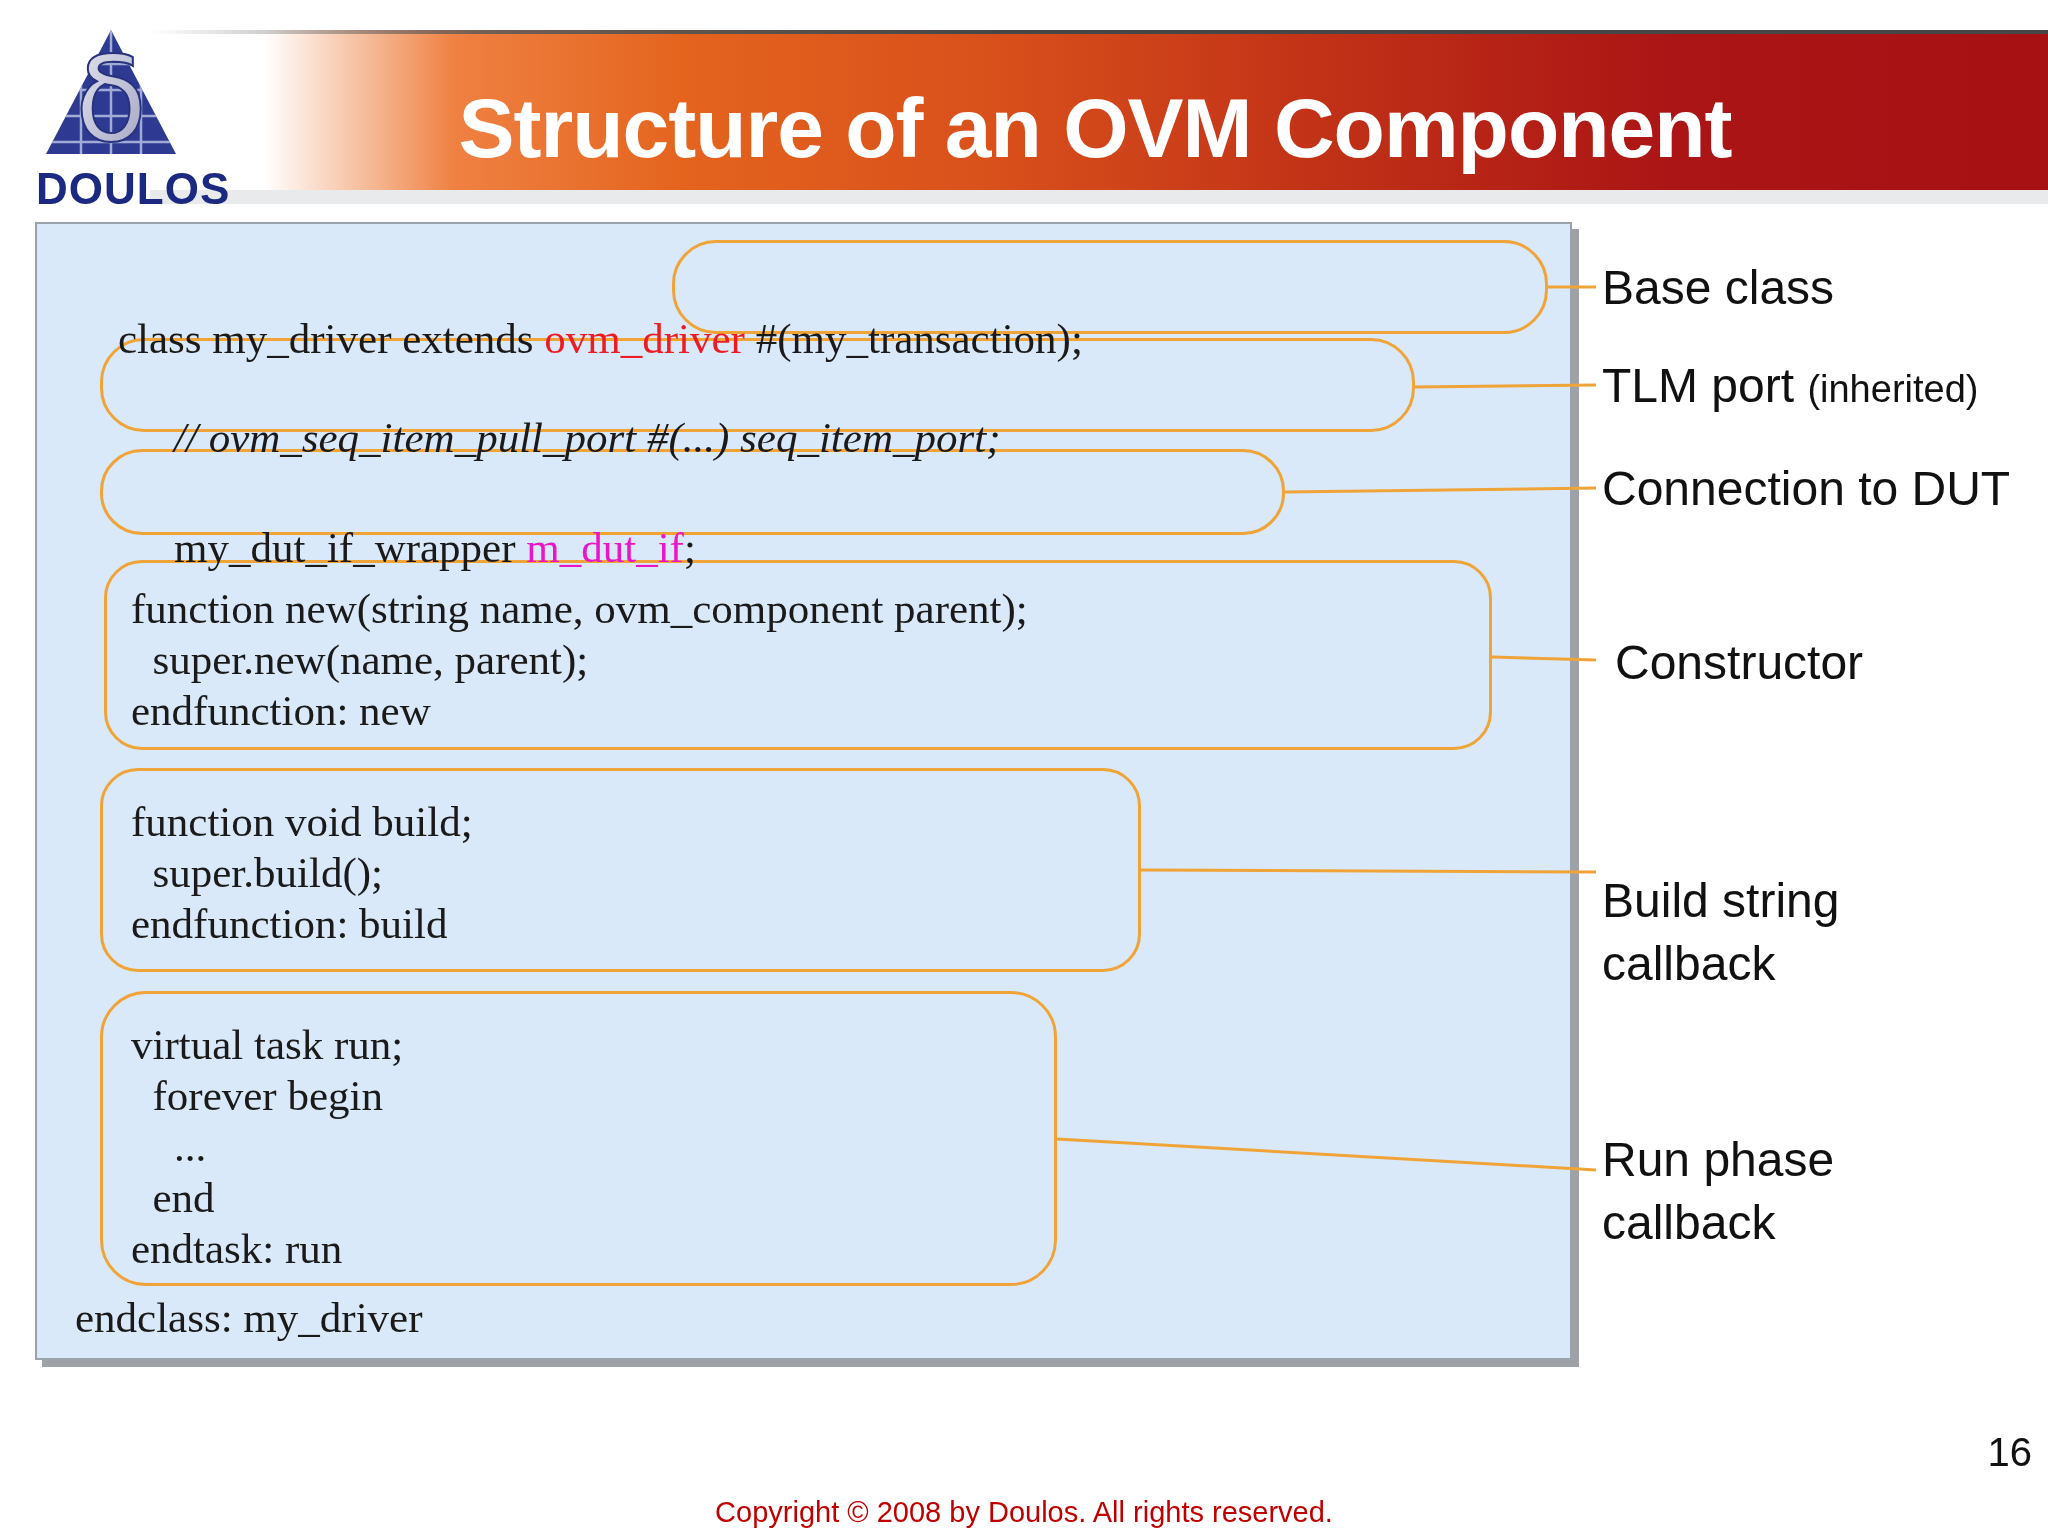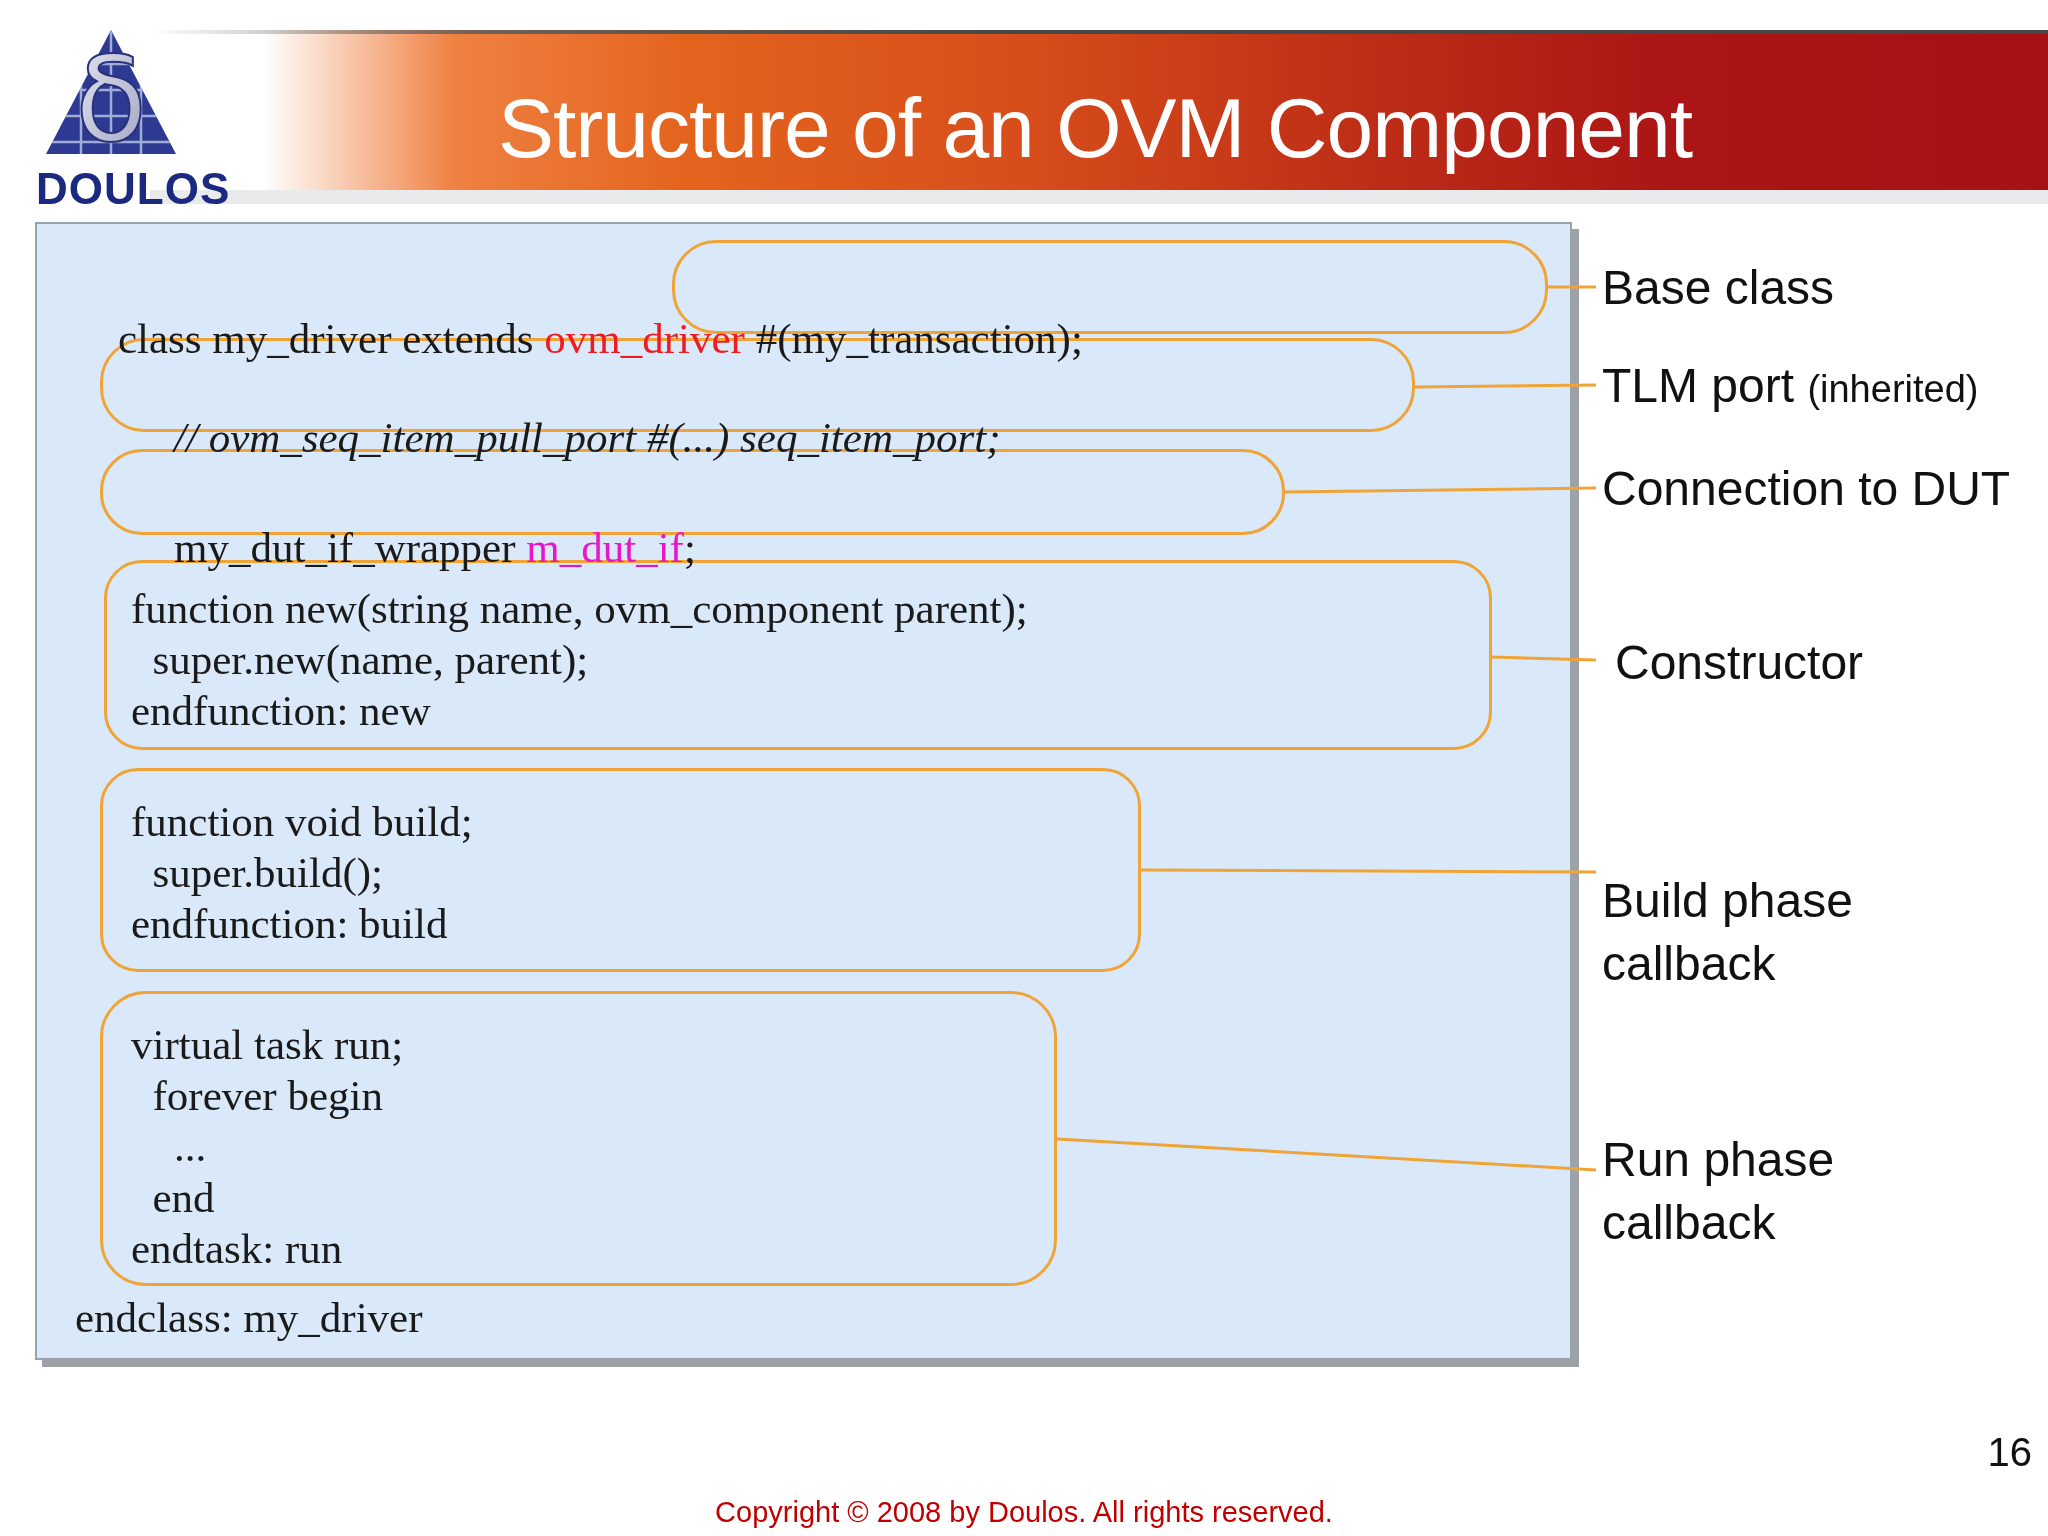--- a/index.html
+++ b/index.html
@@ -15,21 +15,21 @@
   #band-topline{
     position:absolute;left:0;top:0;right:0;height:4px;
     background:linear-gradient(90deg,rgba(90,90,90,0) 0%,rgba(90,90,90,.85) 18%,#474747 45%,#474747 100%);
   }
   #band-understrip{
     position:absolute;left:150px;top:190px;right:0;height:14px;background:#e9eaec;
   }
   #slide-title{
     position:absolute;left:0;top:0;right:8px;height:196px;
     display:flex;align-items:center;justify-content:center;
-    color:#ffffff;font-size:84px;font-weight:400;letter-spacing:-1px;white-space:nowrap;
+    color:#ffffff;font-size:84px;font-weight:700;letter-spacing:-1px;white-space:nowrap;
   }
   
   #logo{position:absolute;left:36px;top:24px;width:150px;height:176px;}
   #logo-word{
     position:absolute;left:0;top:140px;width:150px;text-align:center;
     color:#1b2a80;font-size:44px;font-weight:700;letter-spacing:1px;
   }
   
   #panel{
     position:absolute;left:35px;top:222px;width:1537px;height:1138px;
@@ -152,21 +152,21 @@
   <div class="ann" style="top:354px;">
     <span>TLM port </span><span class="sub">(inherited)</span>
   </div>
   <div class="ann" style="top:457px;">
     <span>Connection to DUT</span>
   </div>
   <div class="ann" style="top:631px;margin-left:13px;">
     <span>Constructor</span>
   </div>
   <div class="ann" style="top:869px;">
-    <div>Build phase</div>
+    <div>Build string</div>
     <div>callback</div>
   </div>
   <div class="ann" style="top:1128px;">
     <div>Run phase</div>
     <div>callback</div>
   </div>
 
   <div id="page-number">16</div>
   <div id="copyright">Copyright © 2008 by Doulos. All rights reserved.</div>
 

